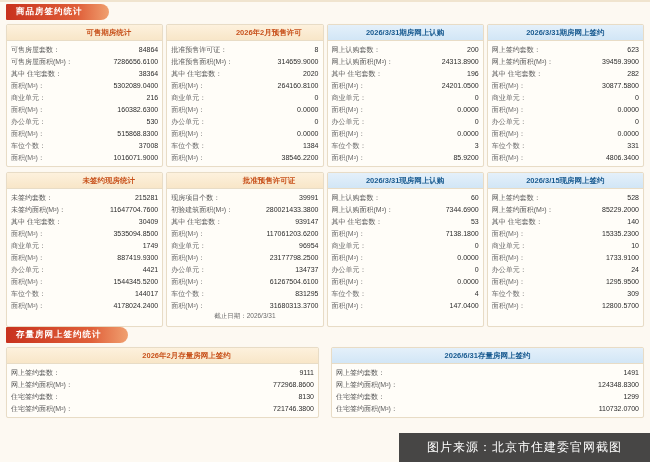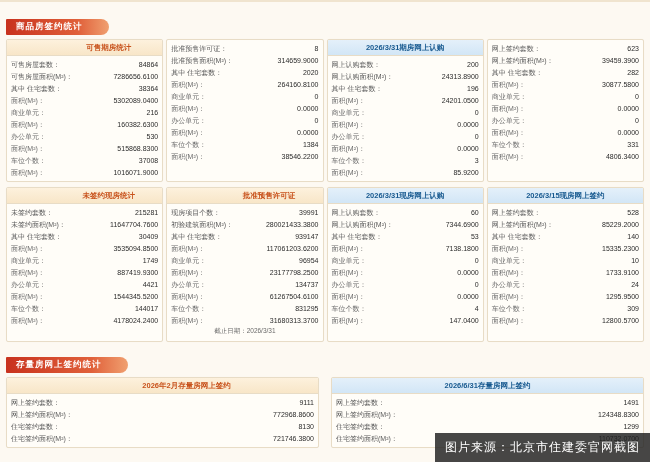--- a/index.html
+++ b/index.html
@@ -14,21 +14,21 @@
   }
   .section-head{
     display:inline-block;
     background:linear-gradient(90deg,#c8321e 0%,#e0603a 70%,#f0a070 100%);
     color:#fff;
     font-size:8.5px;
     font-weight:bold;
     padding:2px 26px 2px 10px;
     letter-spacing:1px;
     border-radius:1px 8px 8px 1px;
-    margin:15px 0 4px 6px;
+    margin:0 0 4px 6px;
   }
   .grid{
     display:grid;
     grid-template-columns:1fr 1fr 1fr 1fr;
     gap:3px;
     padding:0 6px;
   }
   .grid2{
     display:grid;
     grid-template-columns:1fr 1fr;
@@ -80,21 +80,21 @@
     padding:1px 0 2px 0;
   }
   .spacer{height:5px;}
   .bottom-grid{padding-bottom:6px;}
   .watermark{
     position:absolute;
     right:0;bottom:0;
     background:rgba(30,30,30,.82);
     color:#fff;
     font-size:12px;
-    padding:6px 10px;
+    padding:6px 28px;
     letter-spacing:1px;
     white-space:nowrap;
   }
   .toprule{height:2px;background:#f0e4cf;margin:0 0 2px 0;}
 </style>
 </head>
 <body>
 
 
 
@@ -144,20 +144,21 @@
           <span class="val">37008</span>
         </div>
       <div class="row">
           <span class="lbl sub">面积(M²)：</span>
           <span class="val">1016071.9000</span>
         </div>
     </div>
   </div>
 
   <div class="card">
+    <div class="card-title t-orange">2026年2月预售许可</div>
     <div class="rows">
       <div class="row">
           <span class="lbl">批准预售许可证：</span>
           <span class="val">8</span>
         </div>
       <div class="row">
           <span class="lbl">批准预售面积(M²)：</span>
           <span class="val">314659.9000</span>
         </div>
       <div class="row">
@@ -235,20 +236,21 @@
           <span class="val">3</span>
         </div>
       <div class="row">
           <span class="lbl sub">面积(M²)：</span>
           <span class="val">85.9200</span>
         </div>
     </div>
   </div>
 
   <div class="card">
+    <div class="card-title t-blue">2026/3/31期房网上签约</div>
     <div class="rows">
       <div class="row">
           <span class="lbl">网上签约套数：</span>
           <span class="val">623</span>
         </div>
       <div class="row">
           <span class="lbl">网上签约面积(M²)：</span>
           <span class="val">39459.3900</span>
         </div>
       <div class="row">

